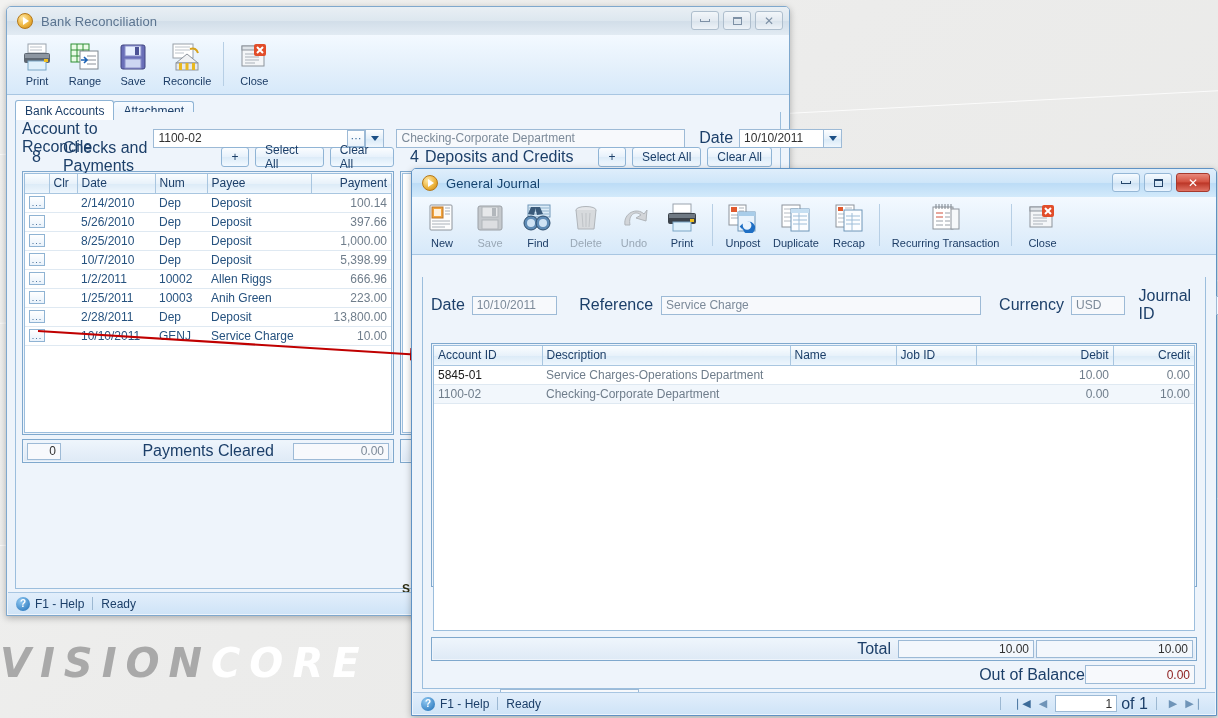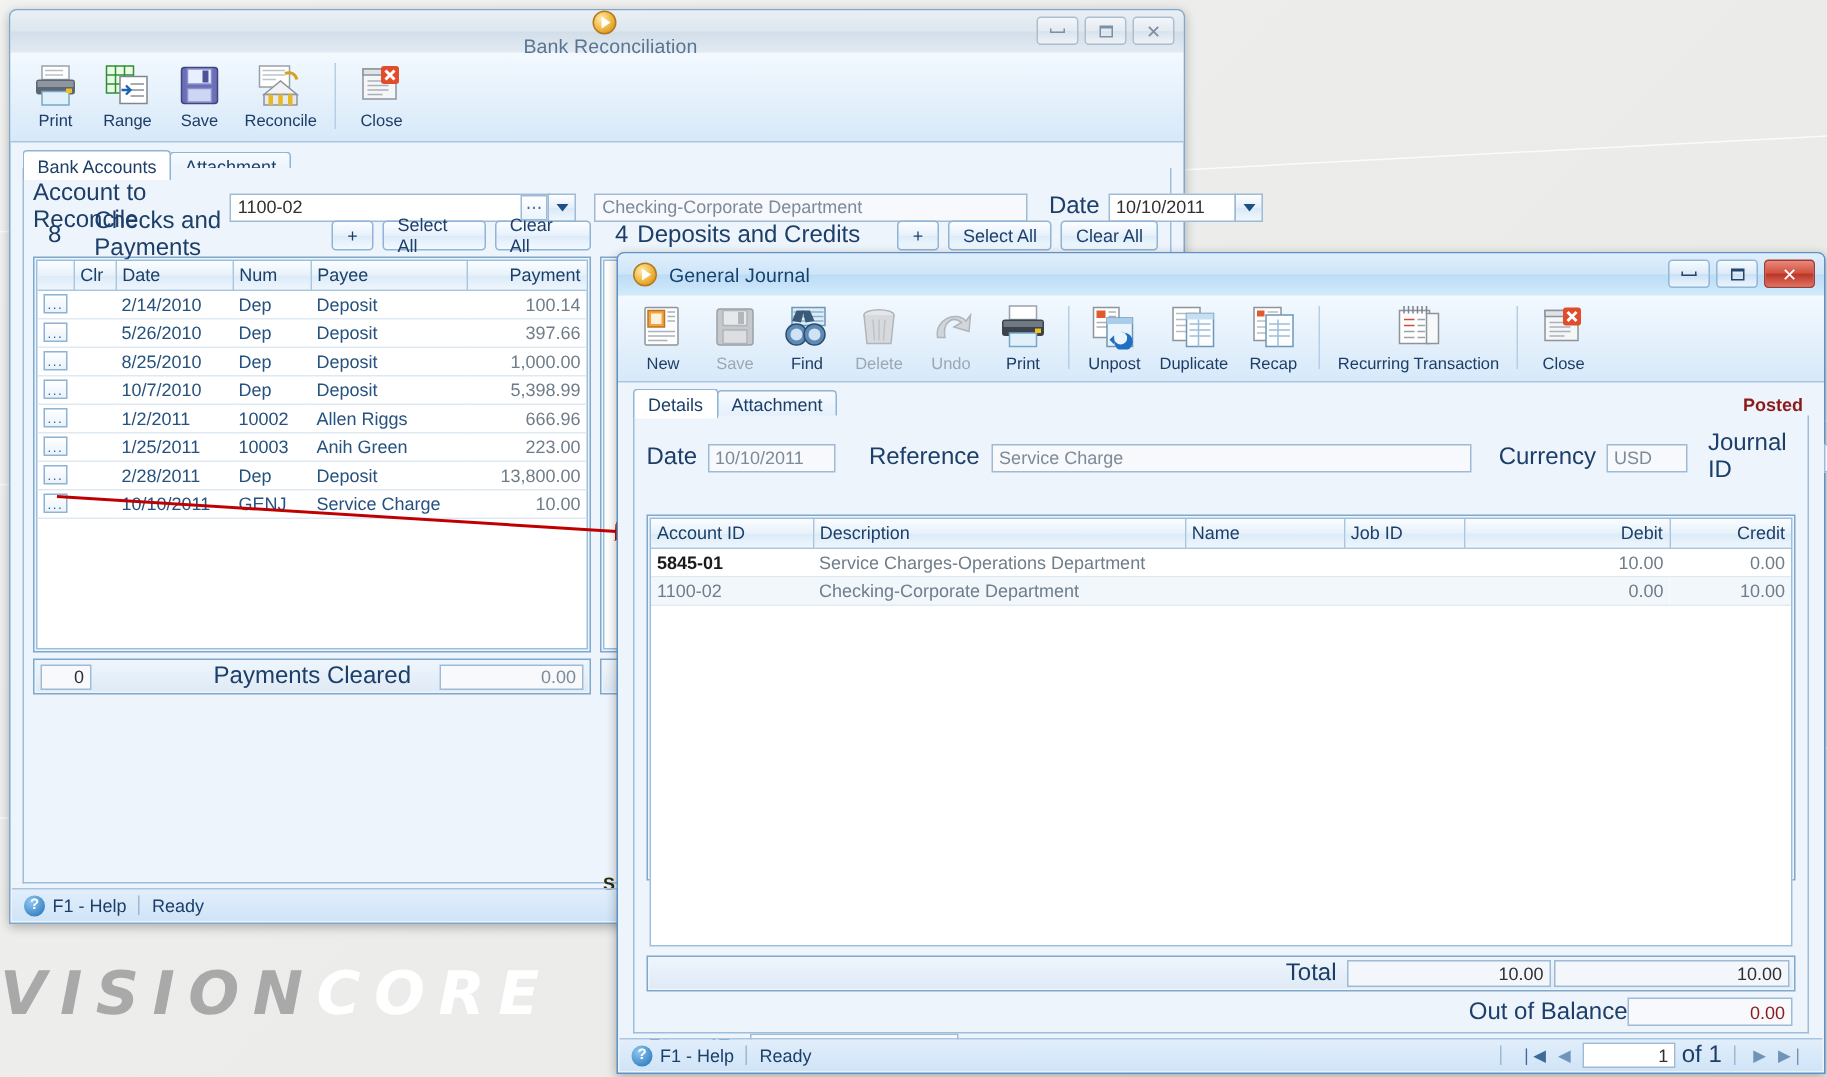--- a/index.html
+++ b/index.html
@@ -49,21 +49,20 @@
     border-radius:4px 4px 0 0;
     display:flex; align-items:center;
     padding-left:10px;
     position:relative;
   }
   .titlebar.active {
     background:linear-gradient(to bottom,#dfeefb 0%,#cfe6f9 48%,#bcdcf6 52%,#d3eafb 100%);
   }
   .titlebar.inactive {
     background:linear-gradient(to bottom,#e9eff4 0%,#dde7ef 48%,#d2dee9 52%,#e2ebf3 100%);
-    flex-direction:column;
   }
   .win-icon {
     width:16px; height:16px; border-radius:50%;
     background:radial-gradient(circle at 35% 32%, #ffe9a8 0%, #f5c council 1%, #e8a52b 60%, #c9821a 100%);
     background:radial-gradient(circle at 35% 32%, #ffeaa9 0%, #ecb23a 58%, #c5821b 100%);
     border:1px solid #b5791a;
     position:relative; flex:0 0 auto;
   }
   .win-icon::after{
     content:""; position:absolute; left:5px; top:3px;
@@ -183,21 +182,21 @@
     white-space:nowrap; overflow:hidden;
   }
   .grid th.r { text-align:right; }
   .grid td {
     height:19px; font-size:12px; color:#6f7d8b;
     border-bottom:1px solid #dfe9f2;
     padding:0 4px; white-space:nowrap; overflow:hidden;
   }
   .grid td.r { text-align:right; }
   .grid td.k { color:#26527f; }
-  .grid td.bold { color:#1a1a1a; font-weight:bold; }
+  .grid td.bold { color:#1a1a1a; font-weight:normal; }
   .grid tr.alt td { background:#f2f7fc; }
   .rowbtn {
     width:16px; height:13px; border:1px solid #8fb3d3;
     background:linear-gradient(to bottom,#ffffff,#e9f2fb);
     display:flex; align-items:center; justify-content:center;
     font-size:9px; color:#35618f; letter-spacing:1px;
     margin:0 auto;
   }
 
   .statusbar {
@@ -749,29 +748,20 @@
               <line x1="8" y1="21" x2="18" y2="21"></line>
             </g>
           <rect x="17" y="2" width="12" height="12" rx="2" fill="#e14d2a"></rect>
           <path d="M20 5 l6 6 M26 5 l-6 6" stroke="#fff" stroke-width="2"></path>
         </svg>
       </span>
       <span class="lbl">Close</span>
     </div>
   </div>
 
-  <div class="tabstrip" style="margin-top:4px; padding-left:10px;">
-    <div class="tab selected">
-      <span>Details</span>
-    </div>
-    <div class="tab">
-      <span>Attachment</span>
-    </div>
-    <div class="posted" style="margin-left:auto; margin-right:14px; margin-bottom:2px;">Posted</div>
-  </div>
 
   <div style="position:absolute; left:10px; top:108px; right:10px; bottom:26px; background:#eef4fb; border:1px solid #9cbedd; border-top:none;">
 
     <div style="position:absolute; left:8px; top:10px; display:flex; align-items:center;">
       <span class="lbl-txt" style="width:42px;">Date</span>
       <div class="tf ro" style="width:88px;">10/10/2011</div>
       <span class="lbl-txt" style="margin-left:22px; margin-right:8px;">Reference</span>
       <div class="tf ro" style="width:330px;">Service Charge</div>
       <span class="lbl-txt" style="margin-left:18px; margin-right:7px;">Currency</span>
       <div class="tf ro" style="width:55px;">USD</div>

